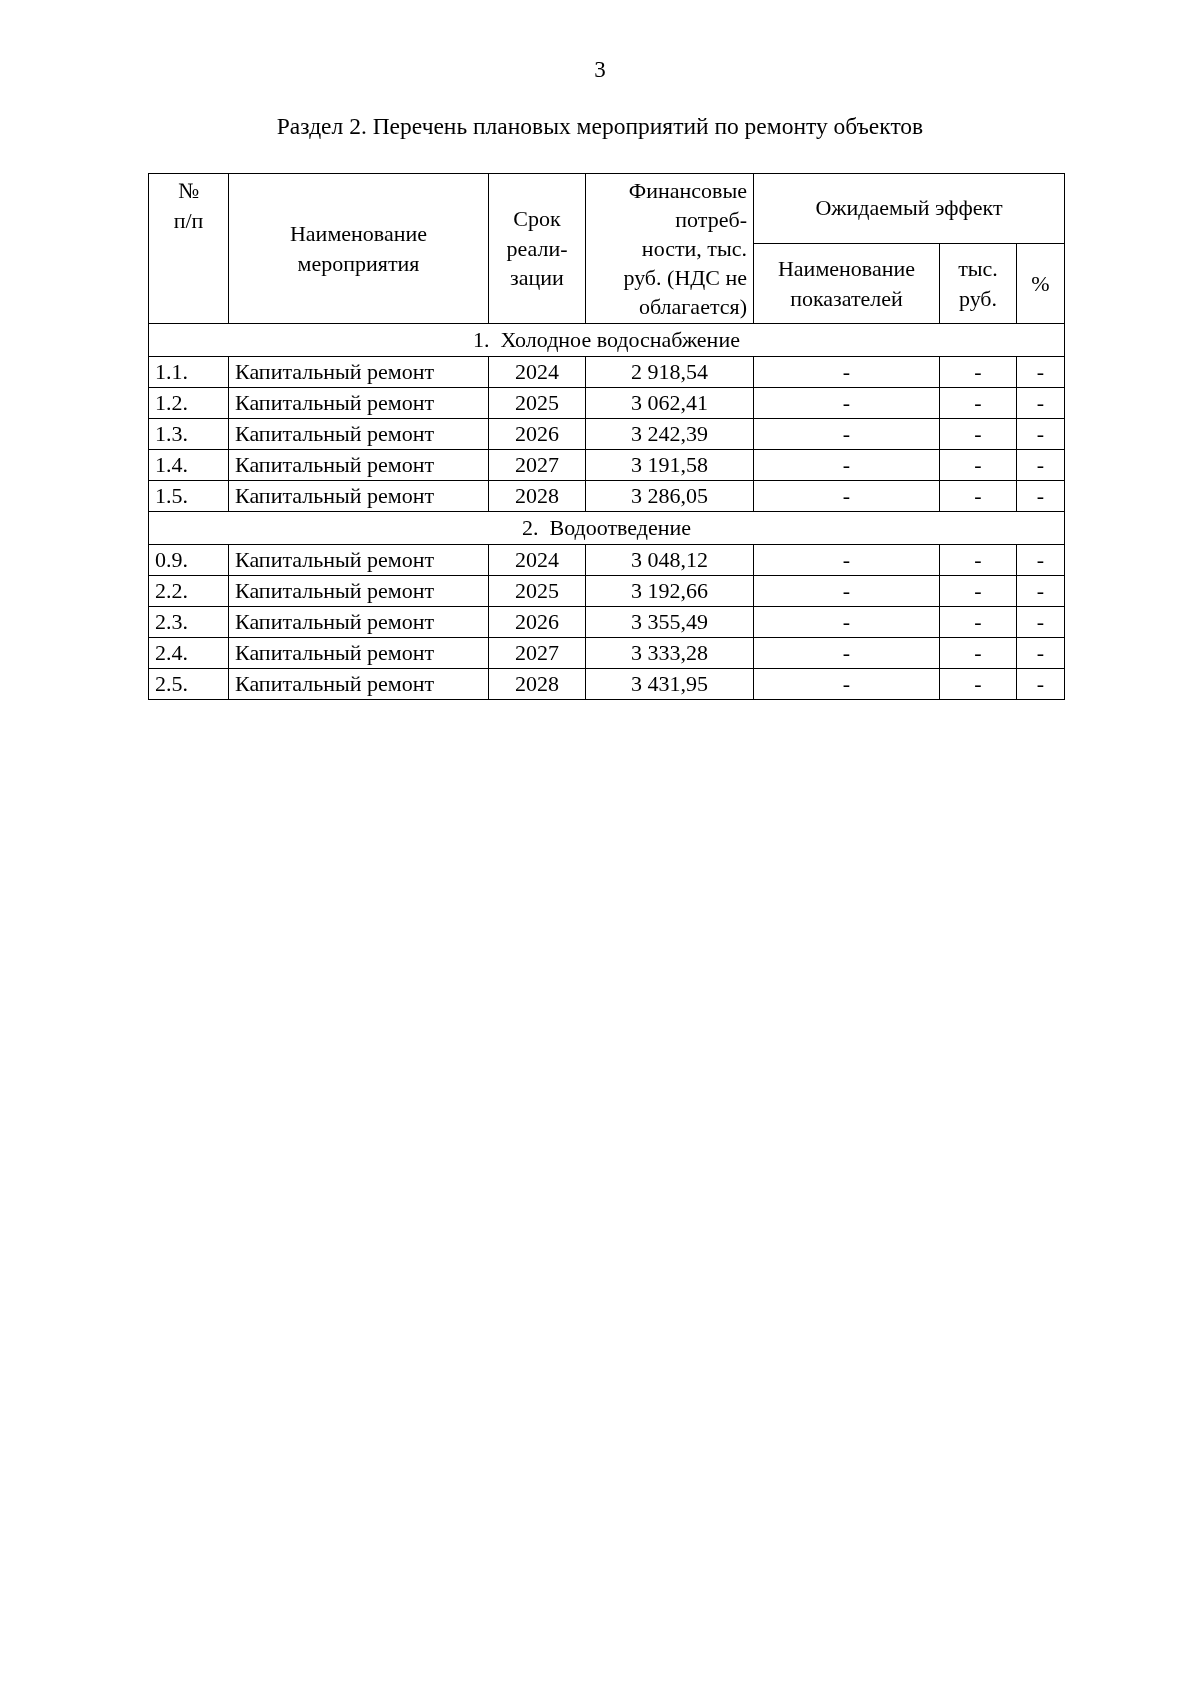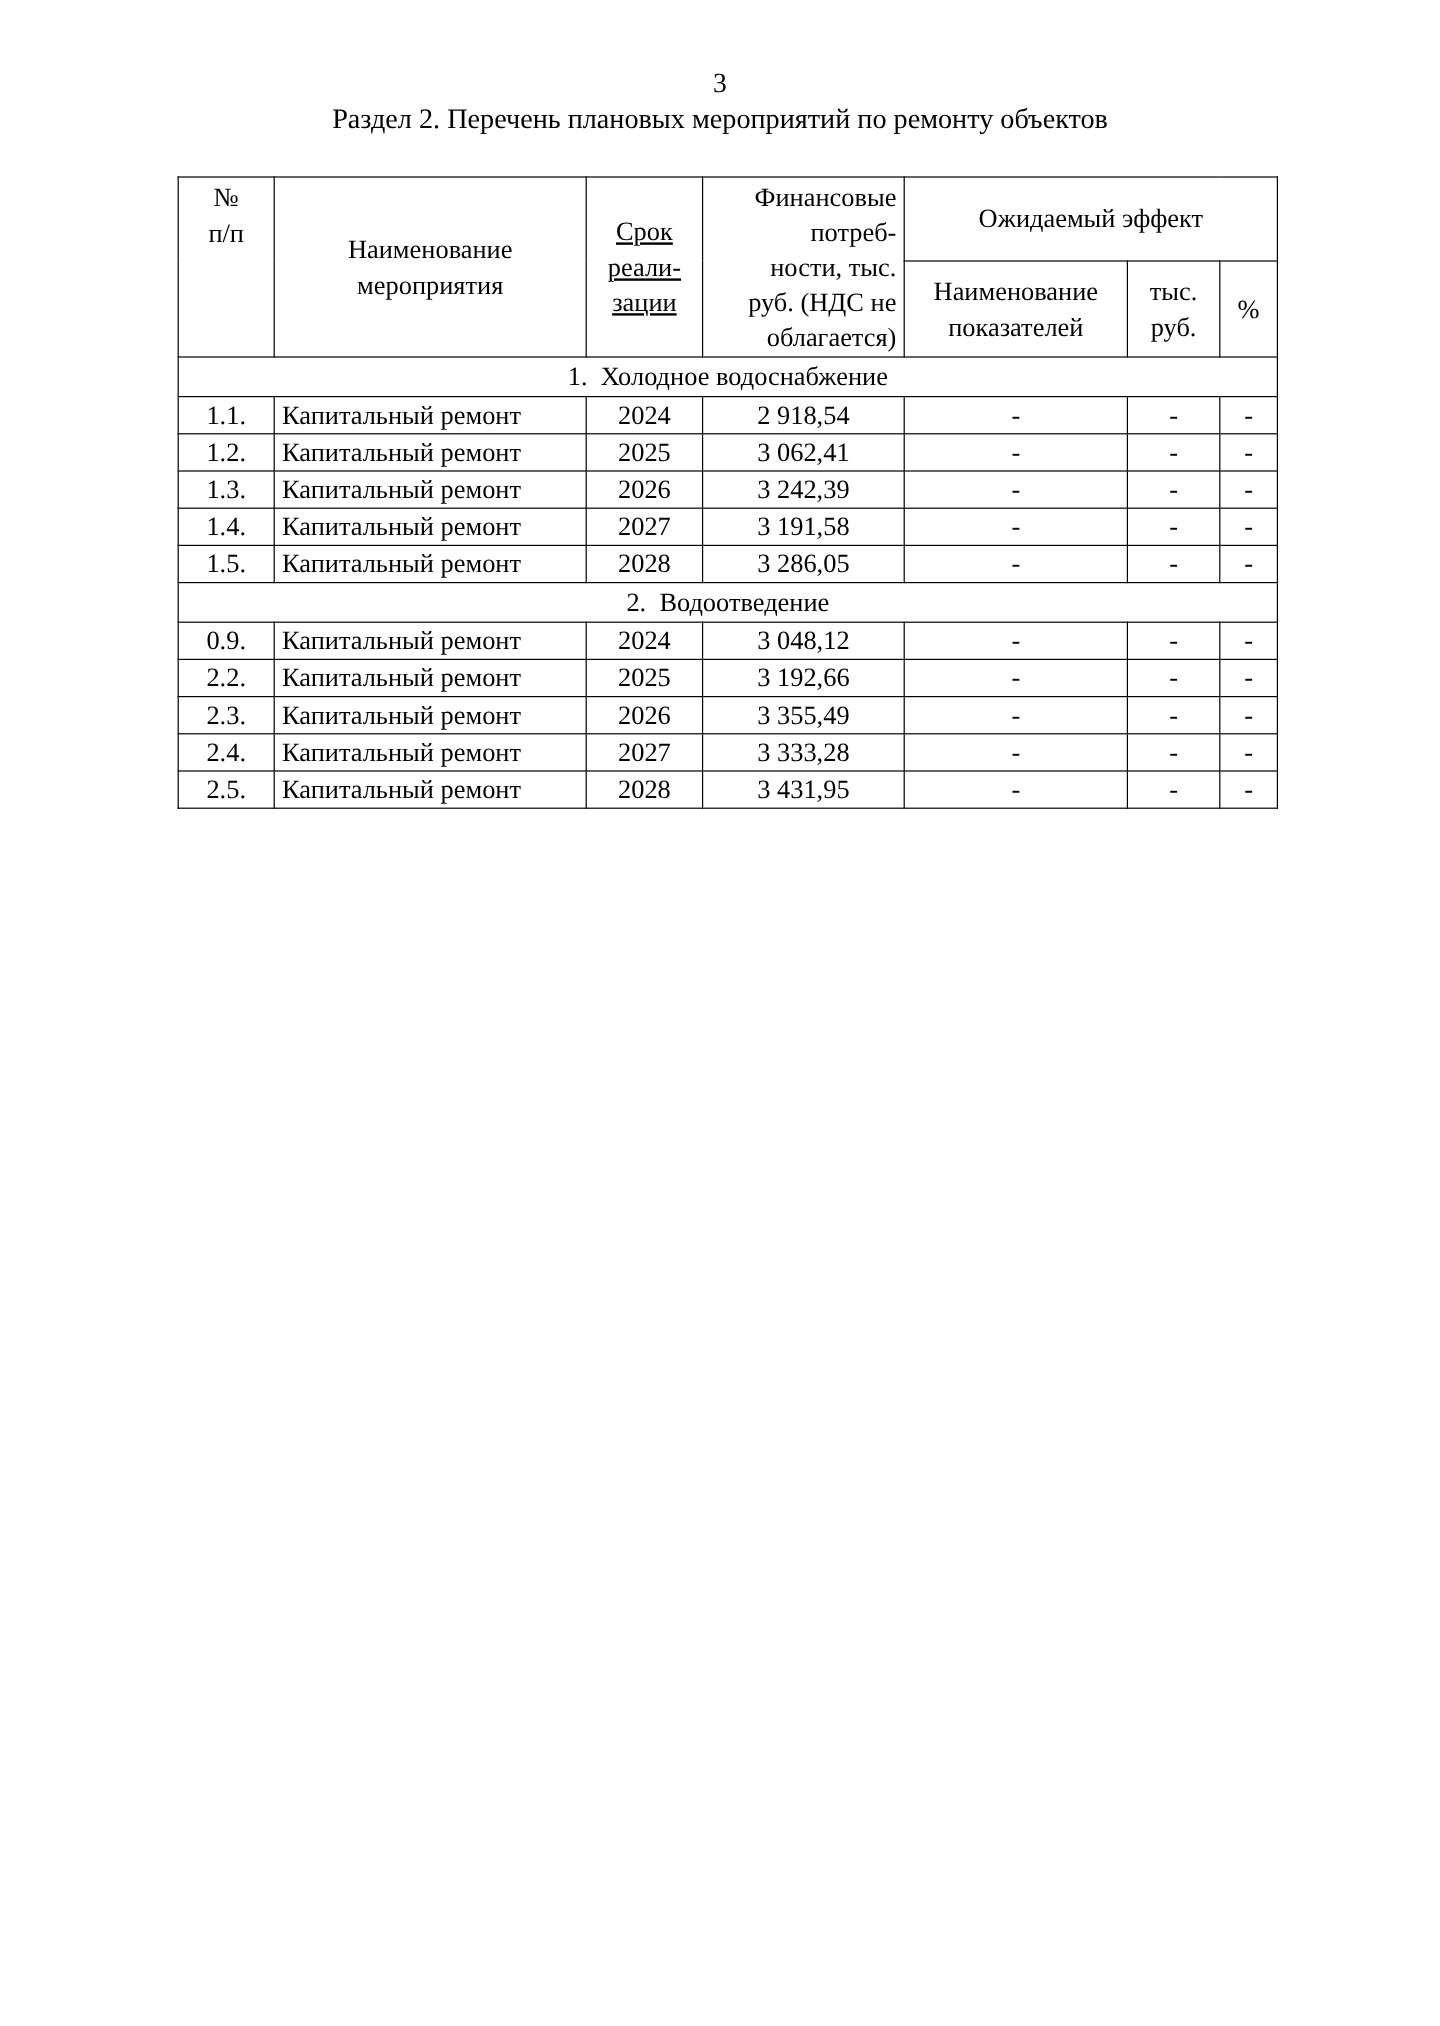--- a/index.html
+++ b/index.html
@@ -20,20 +20,21 @@
   .page-number {
     text-align: center;
     padding-top: 56px;
     font-size: 23px;
     line-height: 1.2;
   }
   .doc-title {
     text-align: center;
     font-size: 23.5px;
     line-height: 1.42;
+    margin-top: 26px;
   }
   table.main-table {
     border-collapse: collapse;
     table-layout: fixed;
     width: 916px;
     margin: 30px 0 0 148px;
     font-size: 22px;
   }
   table.main-table th,
   table.main-table td {
@@ -53,21 +54,20 @@
     vertical-align: middle;
     text-align: center;
     white-space: pre-line;
     line-height: 1.35;
   }
   th.h-term {
     vertical-align: middle;
     text-align: center;
     white-space: pre-line;
     line-height: 1.35;
-    text-decoration: underline;
   }
   th.h-fin {
     vertical-align: middle;
     text-align: right;
     white-space: pre-line;
     line-height: 1.32;
   }
   th.h-effect {
     vertical-align: middle;
     text-align: center;
@@ -84,21 +84,20 @@
     text-align: center;
   }
   td.section-cell {
     text-align: center;
     white-space: pre;
     height: 33px;
     line-height: 1.2;
     vertical-align: middle;
   }
   td.cell-num {
-    text-align: center;
     height: 31px;
     vertical-align: middle;
     margin-left: 40px;
   }
   td.cell-name {
     text-align: left;
     padding-left: 10px;
     vertical-align: middle;
     margin-left: 40px;
   }

